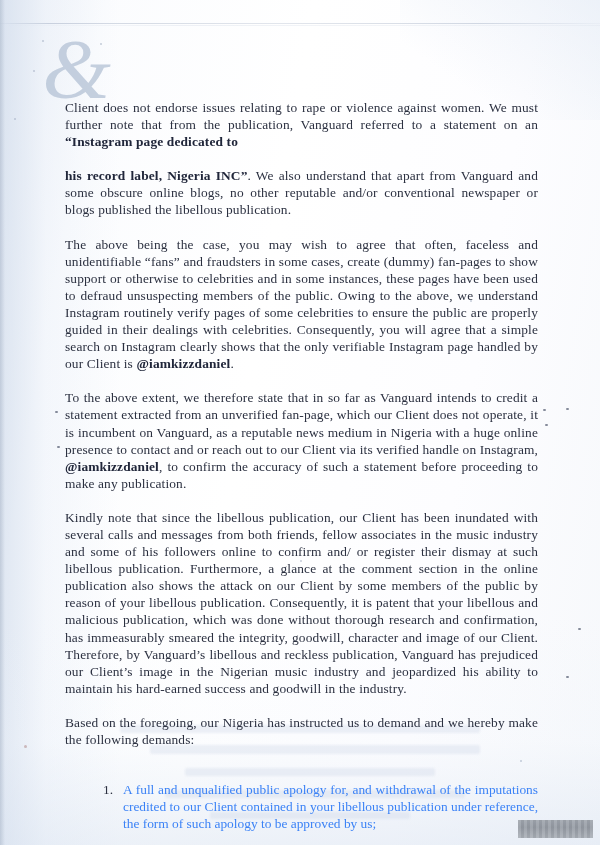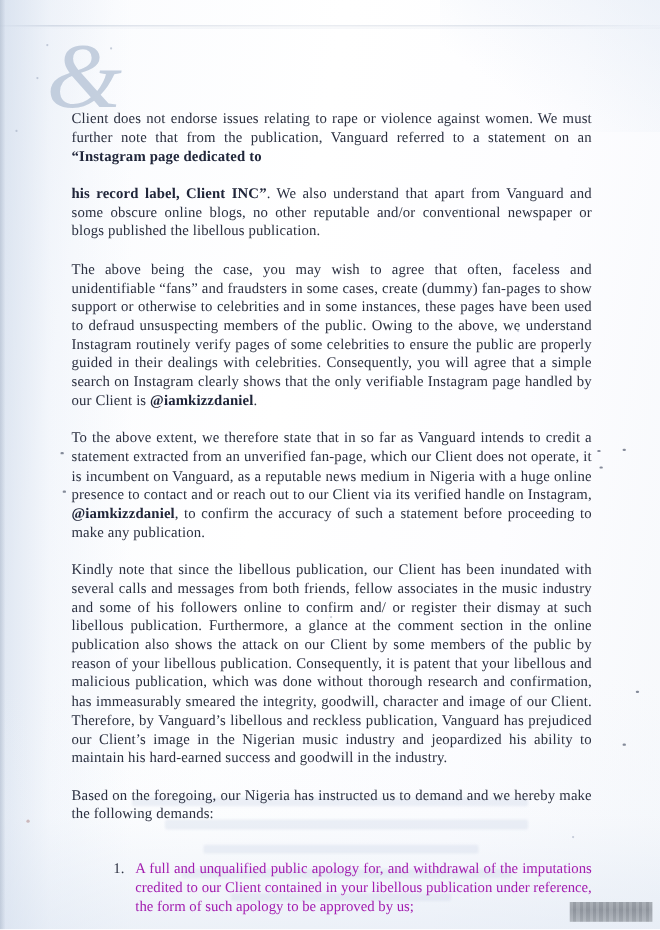--- a/index.html
+++ b/index.html
@@ -106,21 +106,21 @@
     list-style: none;
     counter-reset: demand;
   }
   ol.demands > li {
     counter-increment: demand;
     position: relative;
     margin: 0 0 19px 0;
     font-size: 13.4px;
     line-height: 17.1px;
     text-align: justify;
-    color: #a21caf;
+    color: #3b82f6;
   }
   ol.demands > li::before {
     content: counter(demand) ".";
     position: absolute;
     left: -20px;
     top: 0;
     font-size: 13.4px;
     color: #2b3040;
   }
 
@@ -191,21 +191,21 @@
 
   <div class="watermark-amp">&amp;</div>
 
   <div class="body-text">
 
     <p class="para">
       <span>Client does not endorse issues relating to rape or violence against women. We must further note that from the publication, Vanguard referred to a statement on an </span><b>“Instagram page dedicated to</b>
     </p>
 
     <p class="para">
-      <b>his record label, Client INC”</b><span>. We also understand that apart from Vanguard and some obscure online blogs, no other reputable and/or conventional newspaper or blogs published the libellous publication.</span>
+      <b>his record label, Nigeria INC”</b><span>. We also understand that apart from Vanguard and some obscure online blogs, no other reputable and/or conventional newspaper or blogs published the libellous publication.</span>
     </p>
 
     <p class="para">
       <span>The above being the case, you may wish to agree that often, faceless and unidentifiable “fans” and fraudsters in some cases, create (dummy) fan-pages to show support or otherwise to celebrities and in some instances, these pages have been used to defraud unsuspecting members of the public. Owing to the above, we understand Instagram routinely verify pages of some celebrities to ensure the public are properly guided in their dealings with celebrities. Consequently, you will agree that a simple search on Instagram clearly shows that the only verifiable Instagram page handled by our Client is </span><b>@iamkizzdaniel</b><span>.</span>
     </p>
 
     <p class="para">
       <span>To the above extent, we therefore state that in so far as Vanguard intends to credit a statement extracted from an unverified fan-page, which our Client does not operate, it is incumbent on Vanguard, as a reputable news medium in Nigeria with a huge online presence to contact and or reach out to our Client via its verified handle on Instagram, </span><b>@iamkizzdaniel</b><span>, to confirm the accuracy of such a statement before proceeding to make any publication.</span>
     </p>
 

